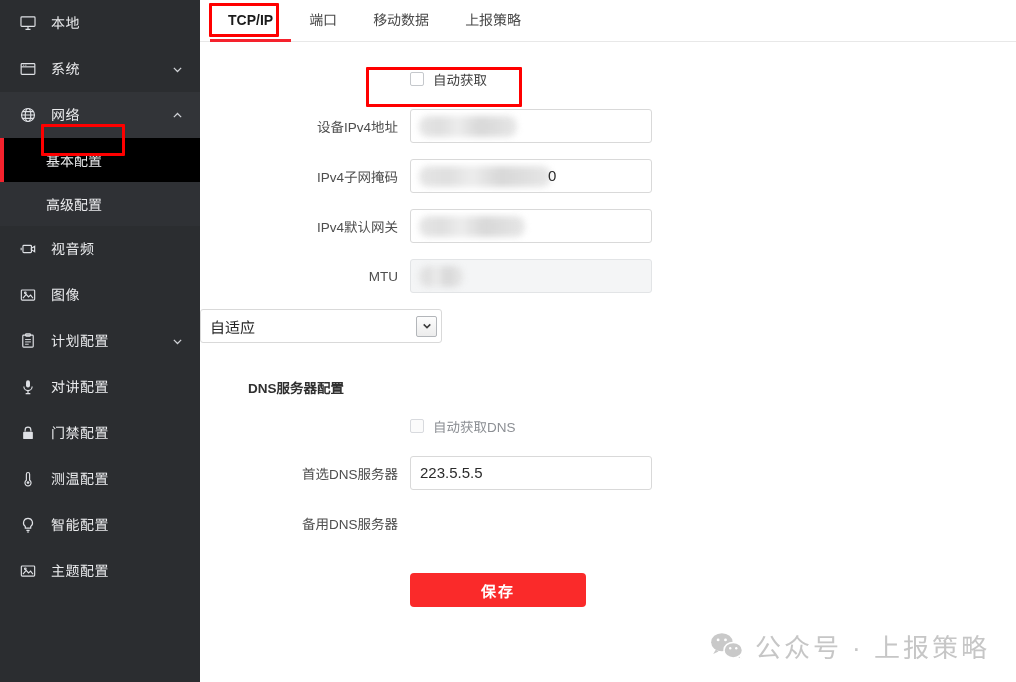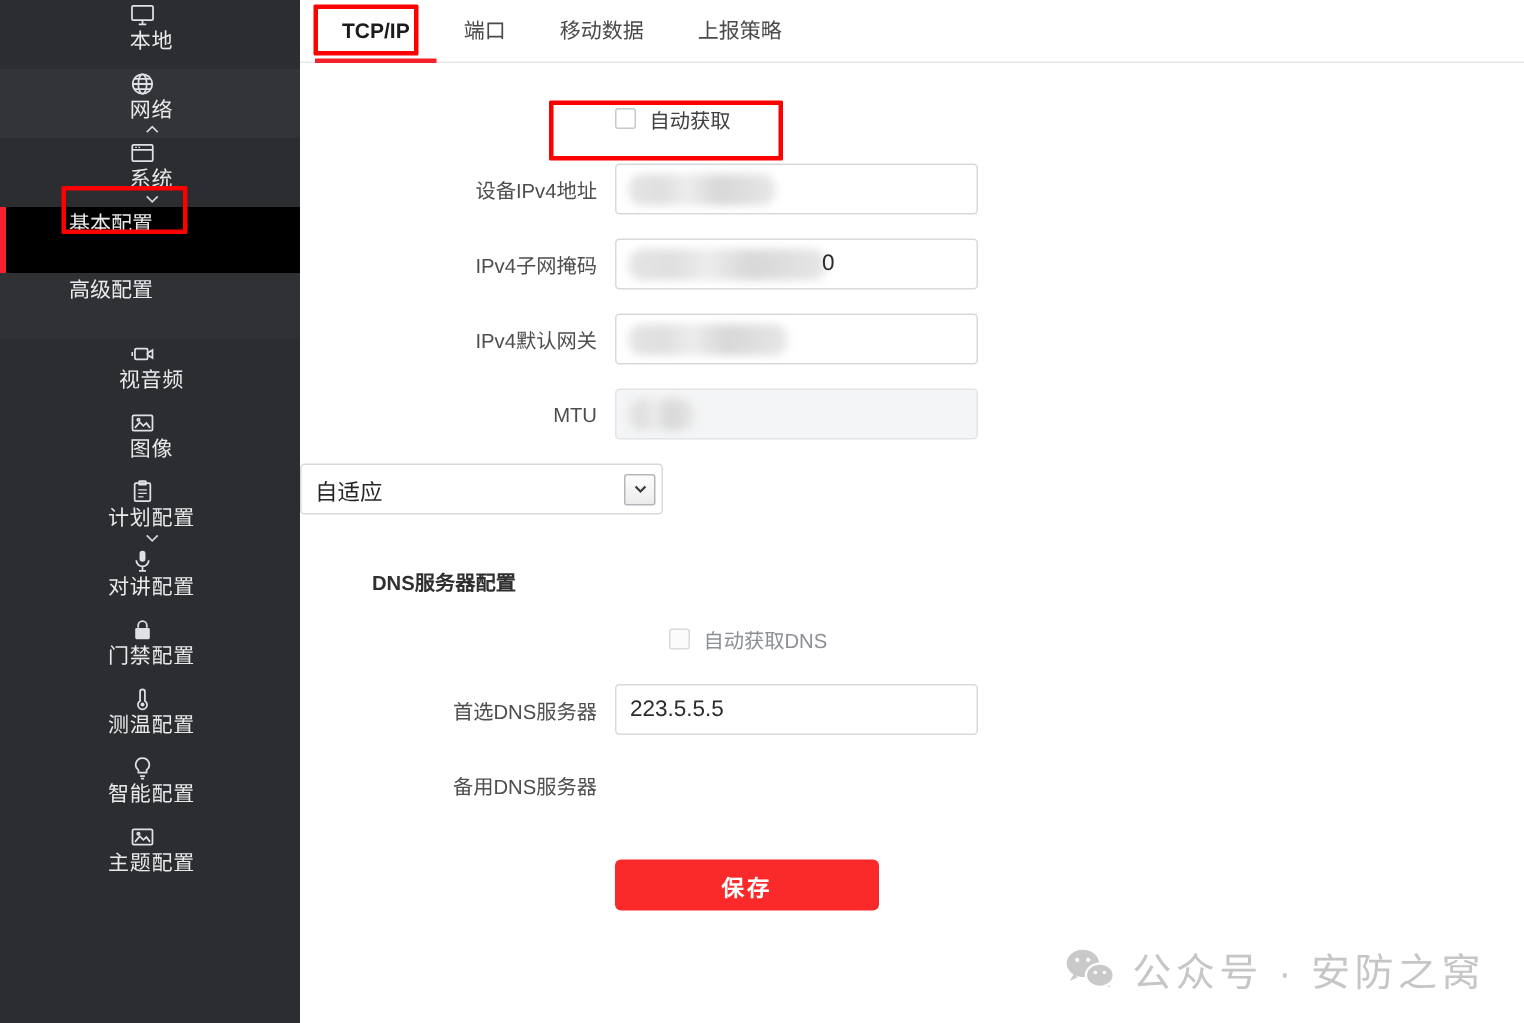--- a/index.html
+++ b/index.html
@@ -32,21 +32,20 @@
     position: relative;
     height: 46px;
     display: flex;
     align-items: center;
     padding-left: 18px;
     padding-right: 16px;
     color: #e9eaec;
     font-size: 14px;
     cursor: pointer;
     user-select: none;
-    flex-direction: column;
   }
   .nav-item .nav-ico {
     width: 20px; height: 20px;
     flex: 0 0 20px;
     display: flex; align-items: center; justify-content: center;
     margin-right: 13px;
     color: #dfe1e5;
   }
   .nav-item .nav-ico svg { display: block; }
   .nav-item .nav-label {
@@ -59,20 +58,21 @@
     width: 13px; height: 13px;
     flex: 0 0 13px;
     color: #d0d2d6;
   }
   .nav-item.expanded { background: #323438; }
 
   .sub-item {
     position: relative;
     height: 44px;
     display: flex;
+    align-items: center;
     padding-left: 46px;
     color: #e9eaec;
     font-size: 14px;
     cursor: pointer;
     user-select: none;
     background: #2f3135;
   }
   .sub-item.active {
     background: #000000;
   }
@@ -299,48 +299,48 @@
     <div class="nav-item">
       <span class="nav-ico">
         <svg width="18" height="18" viewBox="0 0 20 20" fill="none" stroke="currentColor" stroke-width="1.3">
           <rect x="2.2" y="3.2" width="15.6" height="10.6" rx="1"></rect>
           <path d="M7.2 17h5.6M10 13.8V17"></path>
         </svg>
       </span>
       <span class="nav-label">本地</span>
     </div>
 
+    <div class="nav-item">
+      <span class="nav-ico">
+        <svg width="18" height="18" viewBox="0 0 20 20" fill="none" stroke="currentColor" stroke-width="1.3">
+          <rect x="2.4" y="4" width="15.2" height="12" rx="1"></rect>
+          <path d="M2.4 7.6h15.2"></path>
+          <path d="M4.6 5.8h1.2M7 5.8h1.2" stroke-width="1"></path>
+        </svg>
+      </span>
+      <span class="nav-label">系统</span>
+      <span class="chev">
+        <svg width="13" height="13" viewBox="0 0 16 16" fill="none" stroke="currentColor" stroke-width="1.5">
+          <path d="M3.5 6 8 10.5 12.5 6"></path>
+        </svg>
+      </span>
+    </div>
+
     <div class="nav-item expanded">
       <span class="nav-ico">
         <svg width="18" height="18" viewBox="0 0 20 20" fill="none" stroke="currentColor" stroke-width="1.3">
           <circle cx="10" cy="10" r="7.2"></circle>
           <ellipse cx="10" cy="10" rx="3.1" ry="7.2"></ellipse>
           <path d="M3 10h14M4.3 6.2h11.4M4.3 13.8h11.4"></path>
         </svg>
       </span>
       <span class="nav-label">网络</span>
       <span class="chev">
         <svg width="13" height="13" viewBox="0 0 16 16" fill="none" stroke="currentColor" stroke-width="1.5">
           <path d="M3.5 10 8 5.5 12.5 10"></path>
-        </svg>
-      </span>
-    </div>
-
-    <div class="nav-item">
-      <span class="nav-ico">
-        <svg width="18" height="18" viewBox="0 0 20 20" fill="none" stroke="currentColor" stroke-width="1.3">
-          <rect x="2.4" y="4" width="15.2" height="12" rx="1"></rect>
-          <path d="M2.4 7.6h15.2"></path>
-          <path d="M4.6 5.8h1.2M7 5.8h1.2" stroke-width="1"></path>
-        </svg>
-      </span>
-      <span class="nav-label">系统</span>
-      <span class="chev">
-        <svg width="13" height="13" viewBox="0 0 16 16" fill="none" stroke="currentColor" stroke-width="1.5">
-          <path d="M3.5 6 8 10.5 12.5 6"></path>
         </svg>
       </span>
     </div>
 
     <div class="sub-item active">
       <span>基本配置</span>
     </div>
     <div class="sub-item">
       <span>高级配置</span>
     </div>
@@ -514,21 +514,21 @@
               <svg width="12" height="12" viewBox="0 0 16 16" fill="none" stroke="currentColor" stroke-width="2">
                 <path d="M3.6 5.8 8 10.2l4.4-4.4"></path>
               </svg>
             </span>
           </div>
         </div>
       </div>
 
       <div class="sec-title">DNS服务器配置</div>
 
-      <div class="frow" style="height:30px;margin-bottom:12px;padding-left:36px;">
+      <div class="frow" style="height:30px;margin-bottom:12px;">
         <div class="flabel"></div>
         <div class="fctl">
           <div class="ckrow">
             <span class="ckbox dim"></span>
             <span class="cklabel dim">自动获取DNS</span>
           </div>
         </div>
       </div>
 
       <div class="frow">
@@ -555,21 +555,21 @@
           <ellipse cx="12.6" cy="11" rx="11.4" ry="9.6"></ellipse>
           <path d="M6.2 18.6 3.4 23.4l5.6-2.6z"></path>
           <ellipse cx="24.6" cy="19.4" rx="9.8" ry="8.2" fill="currentColor" stroke="#ffffff" stroke-width="1.6"></ellipse>
           <path d="M31.2 25.4 33.6 29.4l-4.6-2.2z" stroke="#ffffff" stroke-width="1.2"></path>
           <circle cx="8.6" cy="8.6" r="1.5" fill="#ffffff"></circle>
           <circle cx="16.4" cy="8.6" r="1.5" fill="#ffffff"></circle>
           <circle cx="21.4" cy="17.4" r="1.25" fill="#ffffff"></circle>
           <circle cx="27.8" cy="17.4" r="1.25" fill="#ffffff"></circle>
         </svg>
       </span>
-      <span class="wm-text">公众号 · 安防之窝</span>
+      <span class="wm-text">公众号 · 上报策略</span>
     </div>
 
   </section>
 
   <div class="anno" style="left:209px;top:3px;width:70px;height:34px;"></div>
   <div class="anno" style="left:41px;top:124px;width:84px;height:32px;"></div>
   <div class="anno" style="left:366px;top:67px;width:156px;height:40px;"></div>
 
 </div>
 

